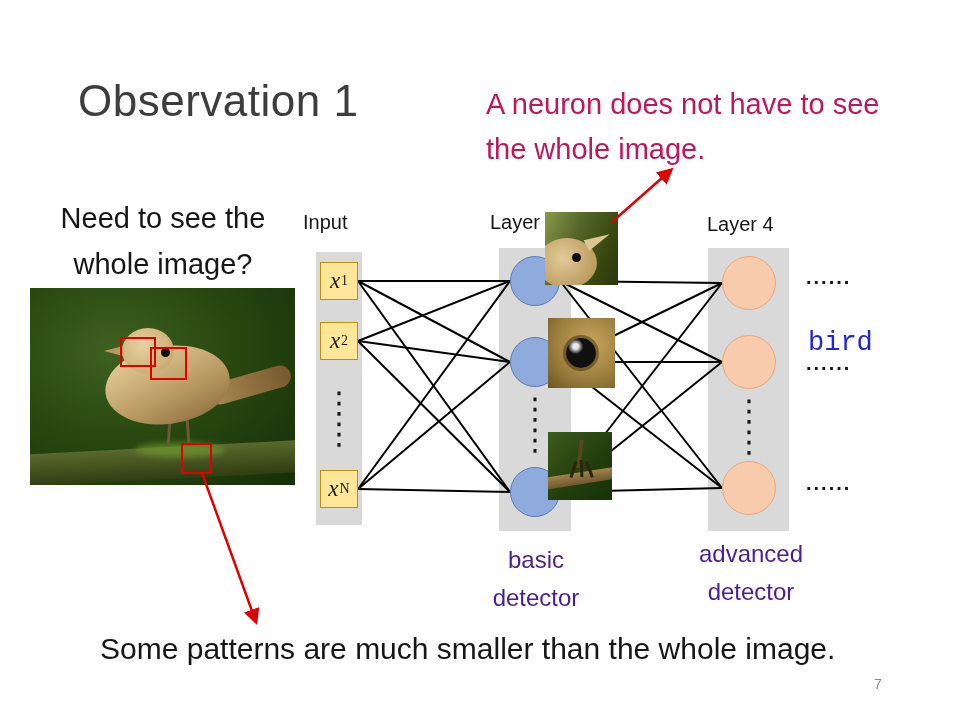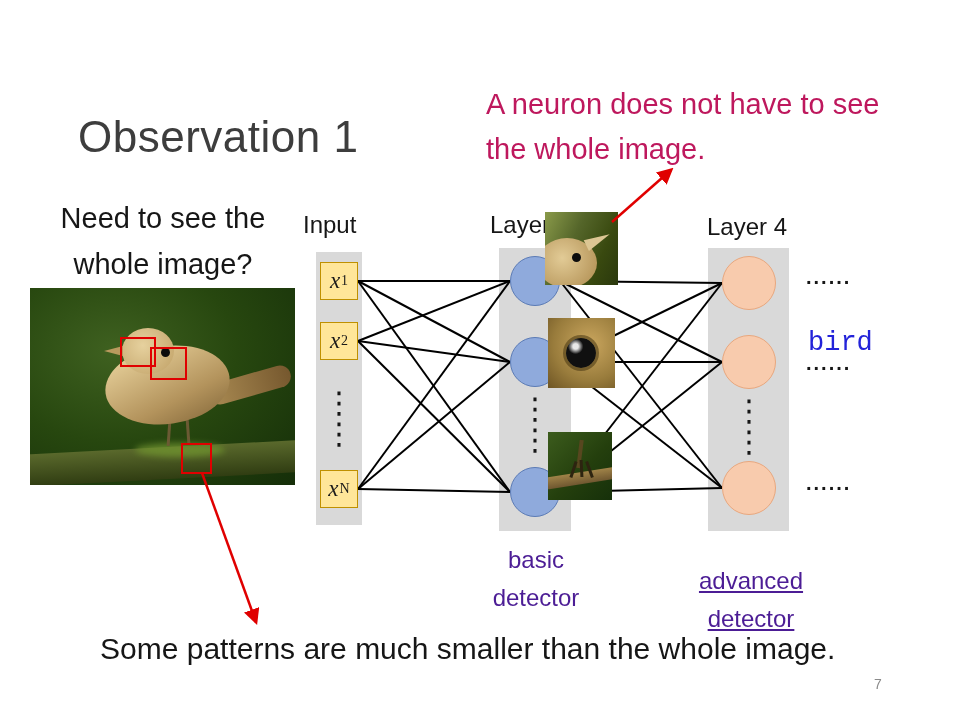--- a/index.html
+++ b/index.html
@@ -2,33 +2,33 @@
 <html style="--input-node-fill: #FFE699; --input-node-border: #BF9000; --layer1-node-fill: #8FAADC; --layer1-node-border: #5B7BB5; --layer2-node-fill: #F8CBAD; --layer2-node-border: #E8A77E; --column-bg: #D9D9D9; --annotation-red: #E00000; --bird-label-blue: #2323D9;"><head>
 <meta charset="utf-8">
 <style>
   html,body { margin:0; padding:0; background:#888; }
   .slide {
     position:relative; width:960px; height:720px; background:#ffffff;
     font-family:"Liberation Sans", sans-serif; color:#1a1a1a; overflow:hidden;
     margin:0 auto;
   }
   
-  .title { position:absolute; left:78px; top:76px; font-size:44px; color:#3d3d3d; letter-spacing:0.5px;margin-top:36px; }
+  .title { position:absolute; left:78px; top:76px; font-size:44px; color:#3d3d3d; letter-spacing:0.5px; }
   .note-top { position:absolute; left:486px; top:82px; width:430px; font-size:29px; line-height:1.55; color:#be185d; }
   .question-left { position:absolute; left:38px; top:196px; width:250px; font-size:29px; line-height:1.58; color:#161616;text-align:center; }
   .bottom-note { position:absolute; left:84px; top:632px; font-size:30px; color:#161616;margin-left:16px; }
   .page-number { position:absolute; left:874px; top:676px; font-size:14px; color:#8a8a8a; }
 
   
   .col-bg { position:absolute; background:var(--column-bg,#d9d9d9); z-index:1; }
   .col-bg.input  { left:316px; top:252px; width:46px; height:273px; }
   .col-bg.layer1 { left:499px; top:248px; width:72px; height:283px; }
   .col-bg.layer2 { left:708px; top:248px; width:81px; height:283px; }
 
-  .col-label { position:absolute; font-size:24px; color:#161616; z-index:1; white-space:nowrap; }
+  .col-label { position:absolute; font-size:20px; color:#161616; z-index:1; white-space:nowrap; }
   .col-label.input  { left:303px; top:211px; }
   .col-label.layer1 { left:490px; top:211px; }
   .col-label.layer2 { left:707px; top:213px; }
 
   .net-lines { position:absolute; left:0; top:0; z-index:2; pointer-events:none; }
 
   .input-node {
     position:absolute; left:320px; width:38px; height:38px; z-index:3;
     background:var(--input-node-fill,#ffe699); border:1px solid var(--input-node-border,#bf9000);
     display:flex; align-items:center; justify-content:center; box-sizing:border-box;
@@ -40,21 +40,21 @@
   .node-circle.l1 { width:50px; height:50px; left:510px; background:var(--layer1-node-fill,#8faadc); border:1px solid var(--layer1-node-border,#5b7bb5); }
   .node-circle.l2 { width:54px; height:54px; left:722px; background:var(--layer2-node-fill,#f8cbad); border:1px solid var(--layer2-node-border,#e8a77e); }
 
   .vdots { position:absolute; z-index:3; display:flex; flex-direction:column; align-items:center;
            font-size:30px; line-height:1.02; color:#161616; transform:translateX(-50%); }
   .hdots { position:absolute; font-size:20px; font-weight:bold; letter-spacing:2px; color:#161616; z-index:3; }
   .bird-label { position:absolute; left:808px; top:328px; font-size:27px; color:var(--bird-label-blue,#2323d9); z-index:3;font-family:Liberation Mono, monospace; }
 
   .detector-label { position:absolute; font-size:24px; line-height:1.58; color:#4c1d95; text-align:center; z-index:1; }
   .detector-label.basic    { left:466px; top:541px; width:140px; }
-  .detector-label.advanced { left:681px; top:562px; width:140px;text-decoration:underline; }
+  .detector-label.advanced { left:681px; top:535px; width:140px; }
 
   
   .bird-photo { position:absolute; left:30px; top:288px; width:265px; height:197px; overflow:hidden; z-index:1;
     background:radial-gradient(ellipse at 32% 32%, #3f6120 0%, #27470f 48%, #152e09 100%); }
   .bp-branch { position:absolute; left:-12px; bottom:6px; width:300px; height:32px; border-radius:14px;
     background:linear-gradient(#5a692c, #303d12); transform:rotate(-3deg); }
   .bp-moss { position:absolute; left:105px; bottom:28px; width:90px; height:14px; border-radius:50%;
     background:#6f922f; filter:blur(3px); opacity:.8; }
   .bp-tail { position:absolute; left:178px; top:86px; width:84px; height:22px; border-radius:12px;
     background:linear-gradient(90deg,#a98a52,#76582e); transform:rotate(-16deg); }

